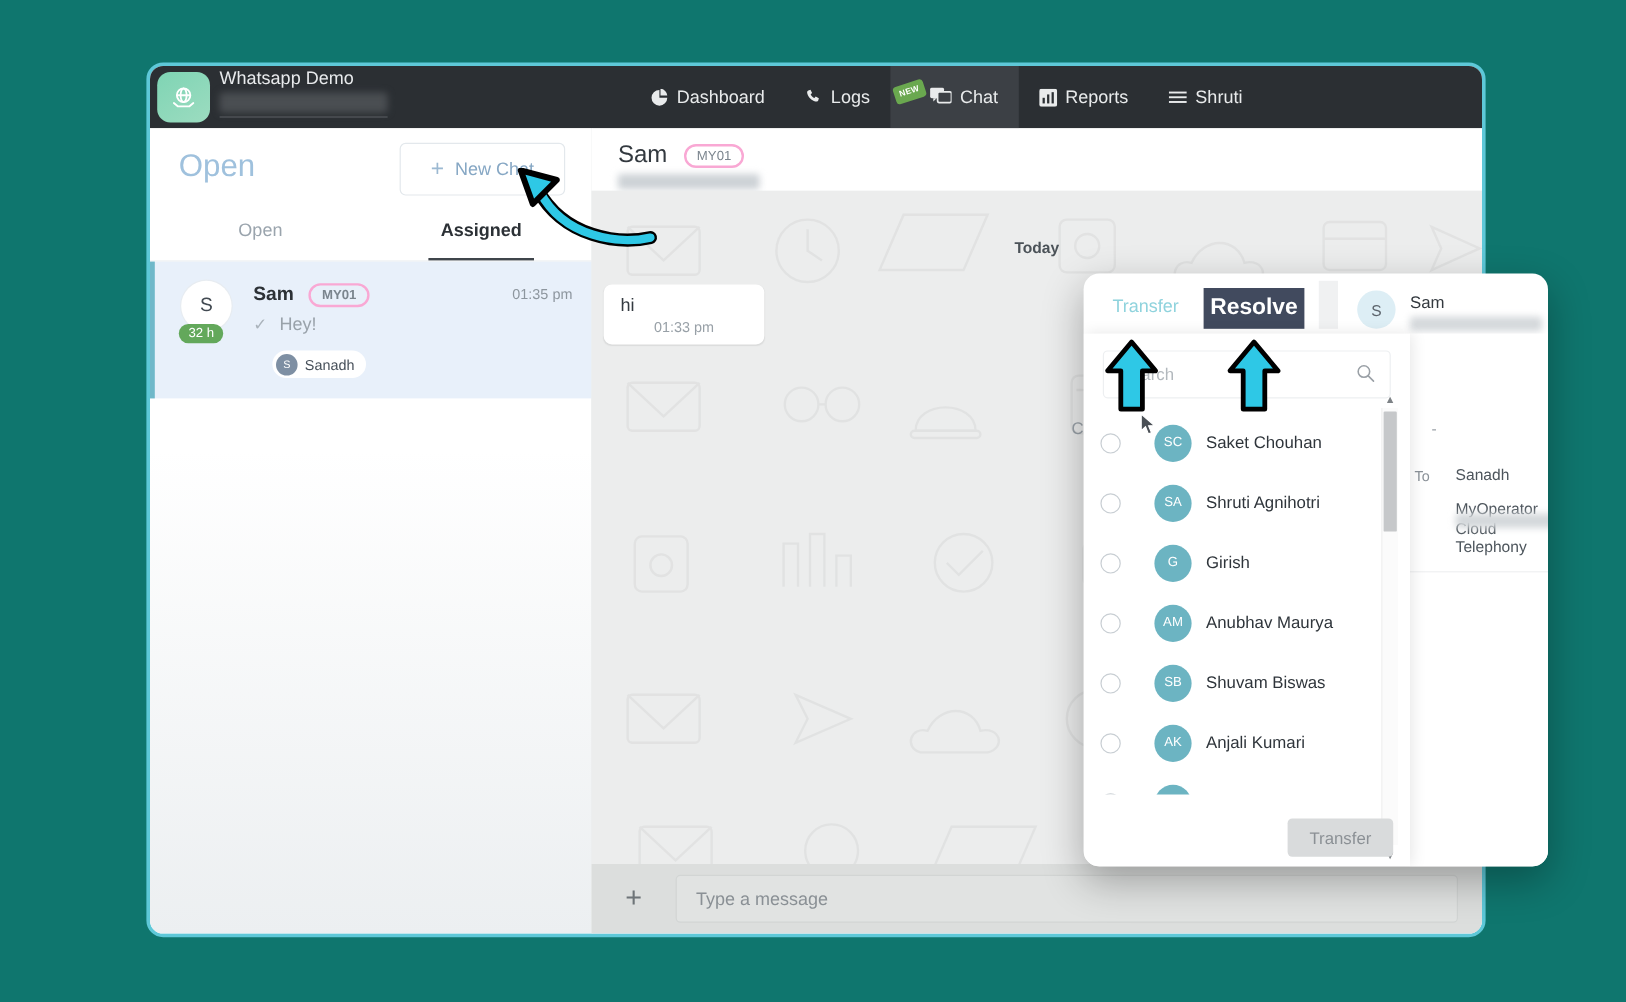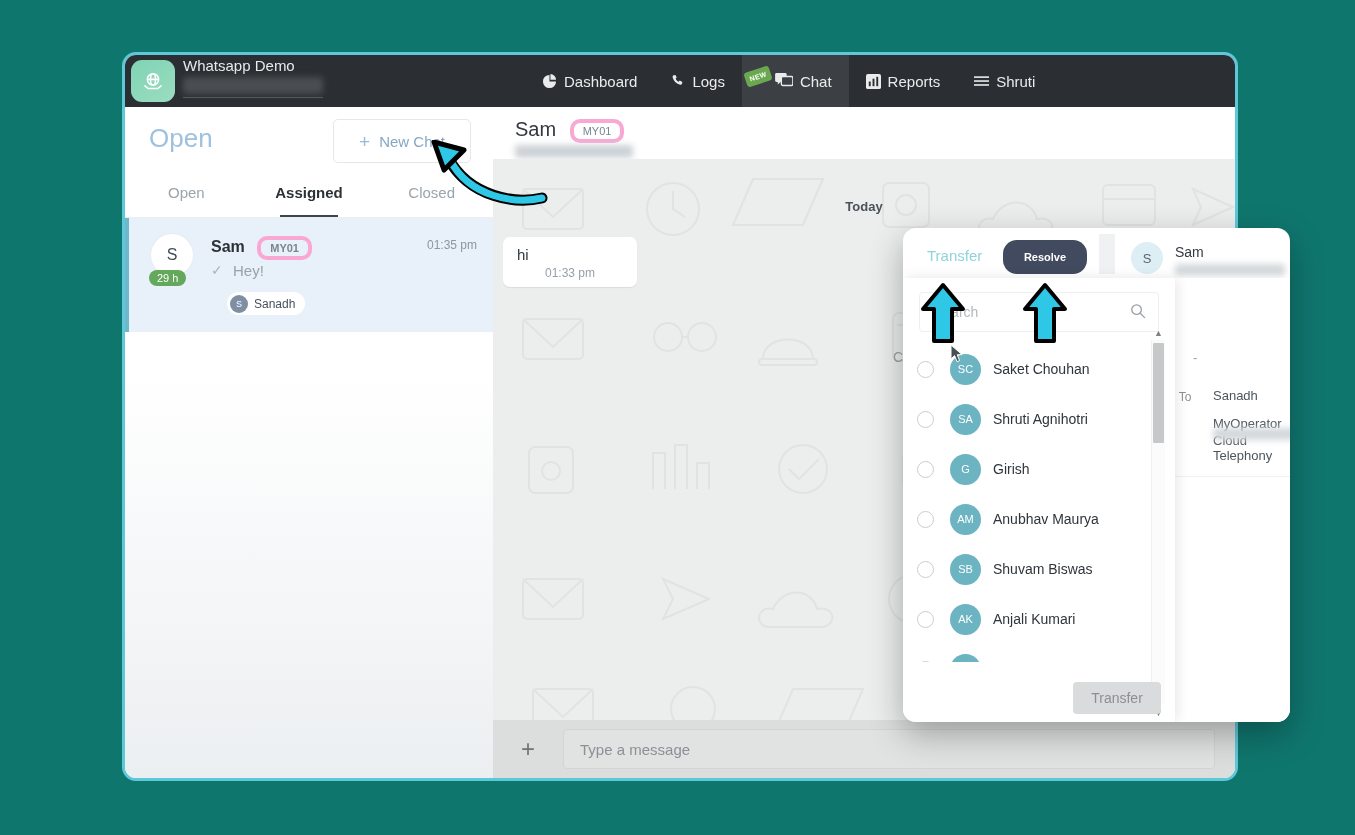--- a/index.html
+++ b/index.html
@@ -41,21 +41,21 @@
   .tabs{height:48px;background:#fff;display:flex;align-items:flex-start;border-bottom:1px solid #eceef0;}
   .tab{flex:1;text-align:center;font-size:15px;color:#9aa4ad;height:48px;line-height:48px;position:relative;}
   .tab.active{color:#2c3136;font-weight:bold;}
   .tab.active:after{content:"";position:absolute;left:26%;right:26%;bottom:0;height:2px;background:#3f454b;}
   .chat-item{position:relative;height:100px;background:#e8f0fa;border-left:4px solid #6fb8c9;padding:14px 16px 0 16px;}
   .av{position:absolute;left:22px;top:16px;width:42px;height:42px;border-radius:50%;background:#fff;
     box-shadow:0 0 0 1px #e7ecf1;display:flex;align-items:center;justify-content:center;font-size:16px;color:#424a52;}
   .hrs{position:absolute;left:20px;top:52px;background:#63a85b;color:#fff;font-size:11px;border-radius:9px;
     padding:2px 8px;}
   .ci-name{position:absolute;left:82px;top:18px;font-size:16px;font-weight:bold;color:#2c3136;}
-  .pill{display:inline-block;border:4px solid #f9a8d4;border-radius:10px;font-size:11px;color:#7b858e;
+  .pill{display:inline-block;border:2px solid #f9a8d4;border-radius:10px;font-size:11px;color:#7b858e;
     padding:2px 9px;vertical-align:middle;margin-left:8px;}
   .ci-time{position:absolute;right:16px;top:20px;font-size:12px;color:#8d969e;}
   .ci-msg{position:absolute;left:104px;top:44px;font-size:15px;color:#99a2aa;}
   .tick{position:absolute;left:82px;top:44px;color:#aab3bb;font-size:14px;}
   .assignee{position:absolute;left:98px;top:74px;height:23px;background:#fff;border-radius:12px;
     display:flex;align-items:center;gap:6px;padding:0 10px 0 3px;}
   .assignee .a-av{width:18px;height:18px;border-radius:50%;background:#7e8fa3;color:#fff;font-size:9px;
     display:flex;align-items:center;justify-content:center;}
   .assignee span.a-nm{font-size:12px;color:#47505a;}
 
@@ -85,37 +85,37 @@
   .rail-s{position:absolute;right:16px;top:118px;width:46px;height:46px;border-radius:6px;background:#fff;
     display:flex;align-items:center;justify-content:center;color:#5a626a;font-size:15px;
     box-shadow:0 0 0 1px #f0f2f3;}
 
   
   .overlay{position:absolute;left:903px;top:228px;width:387px;height:494px;background:#fff;border-radius:13px;
     box-shadow:0 12px 34px rgba(0,0,0,.30);overflow:hidden;}
   .ov-head{position:relative;height:58px;}
   .ov-transfer{position:absolute;left:24px;top:19px;font-size:15px;color:#8fd3dd;}
   .ov-resolve{position:absolute;left:100px;top:12px;width:84px;height:34px;background:#414a5e;color:#fff;
-    font-size:11px;font-weight:bold;border-radius:14px;display:flex;align-items:center;justify-content:center;}
+    font-size:19px;font-weight:bold;border-radius:0;display:flex;align-items:center;justify-content:center;}
   .ov-ghost{position:absolute;left:196px;top:6px;width:16px;height:40px;background:#f0f1f2;}
   .ov-contact-av{position:absolute;left:228px;top:14px;width:32px;height:32px;border-radius:50%;background:#ddeef5;
     display:flex;align-items:center;justify-content:center;font-size:13px;color:#5c646c;}
   .ov-contact-name{position:absolute;left:272px;top:16px;font-size:14px;color:#33393f;}
   .ov-contact-num{position:absolute;left:272px;top:36px;width:110px;height:12px;background:#d4d8db;filter:blur(3px);border-radius:2px;}
 
   .dd{position:absolute;left:0;top:50px;width:272px;bottom:0;background:#fff;box-shadow:2px 0 12px rgba(0,0,0,.10);}
   .search{position:relative;margin:14px 16px 6px 16px;height:38px;border:1px solid #edeff1;border-radius:4px;
     display:flex;align-items:center;}
   .search .ph{margin-left:14px;color:#b2b8bd;font-size:14px;}
   .search .mag{position:absolute;right:12px;top:10px;}
   .agent-list{position:absolute;left:0;top:66px;right:0;bottom:60px;overflow:hidden;}
   .agent{position:relative;height:50px;display:flex;align-items:center;padding-left:14px;}
   .radio{width:15px;height:15px;border-radius:50%;border:1px solid #c8ced3;background:#fff;flex:none;}
   .ag-av{width:31px;height:31px;border-radius:50%;background:#6cb4c2;color:#fff;font-size:11px;
-    display:flex;align-items:center;justify-content:center;margin-left:16px;flex:none;}
+    display:flex;align-items:center;justify-content:center;margin-left:28px;flex:none;}
   .ag-txt{margin-left:12px;}
   .ag-name{font-size:14px;color:#2f353b;line-height:15px;}
   .ag-num{margin-top:4px;width:84px;height:10px;background:#d7dbde;filter:blur(2.5px);border-radius:2px;}
   .ov-scroll{position:absolute;left:248px;top:62px;width:13px;bottom:18px;background:#fbfbfb;border-left:1px solid #f0f0f0;}
   .ov-thumb{position:absolute;left:1px;top:3px;width:11px;height:100px;background:#c6c8ca;border-radius:1px;}
   .ov-arrow{position:absolute;left:2px;font-size:9px;color:#7d8286;}
   .ov-transfer-btn{position:absolute;right:14px;bottom:8px;width:88px;height:32px;background:#d9dbdc;
     color:#8b9095;font-size:14px;border-radius:4px;display:flex;align-items:center;justify-content:center;}
 
   .ov-right{position:absolute;left:272px;top:50px;right:0;bottom:0;background:#fff;}
@@ -208,26 +208,25 @@
         <div class="inbox-title">Open</div>
         <div class="newchat-btn">
           <span class="plus-ico">+</span>
           <span>New Chat</span>
         </div>
       </div>
 
       <div class="tabs">
         <div class="tab">Open</div>
         <div class="tab active">Assigned</div>
-        <div class="tab">Closed</div>
       </div>
 
       <div class="chat-item">
         <div class="av">S</div>
-        <div class="hrs">29 h</div>
+        <div class="hrs">32 h</div>
         <div class="ci-name">
           <span>Sam</span>
           <span class="pill">MY01</span>
         </div>
         <div class="ci-time">01:35 pm</div>
         <div class="tick">✓</div>
         <div class="ci-msg">Hey!</div>
         <div class="assignee">
           <span class="a-av">S</span>
           <span class="a-nm">Sanadh</span>

